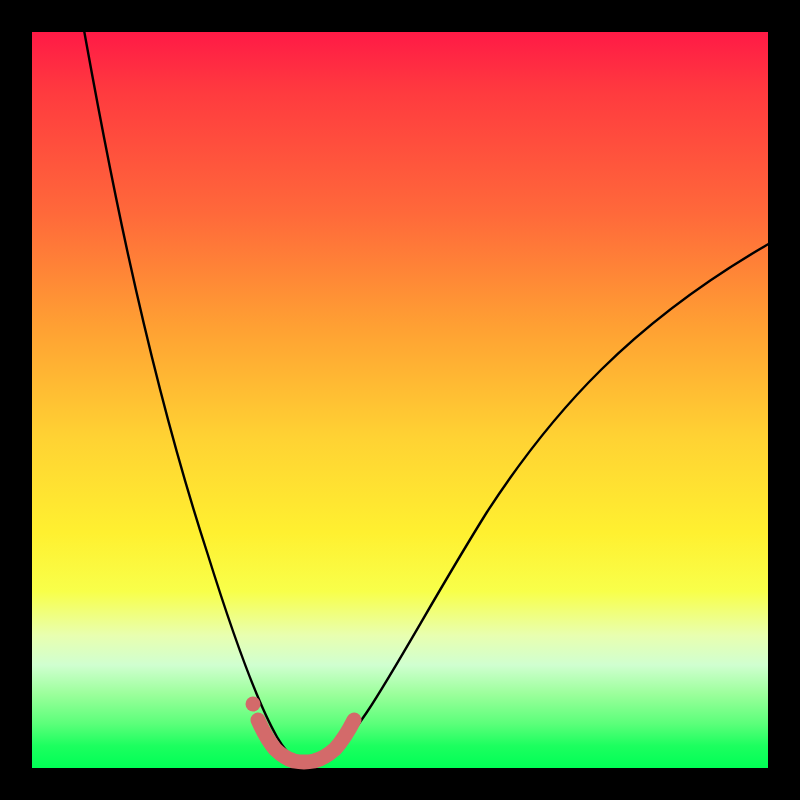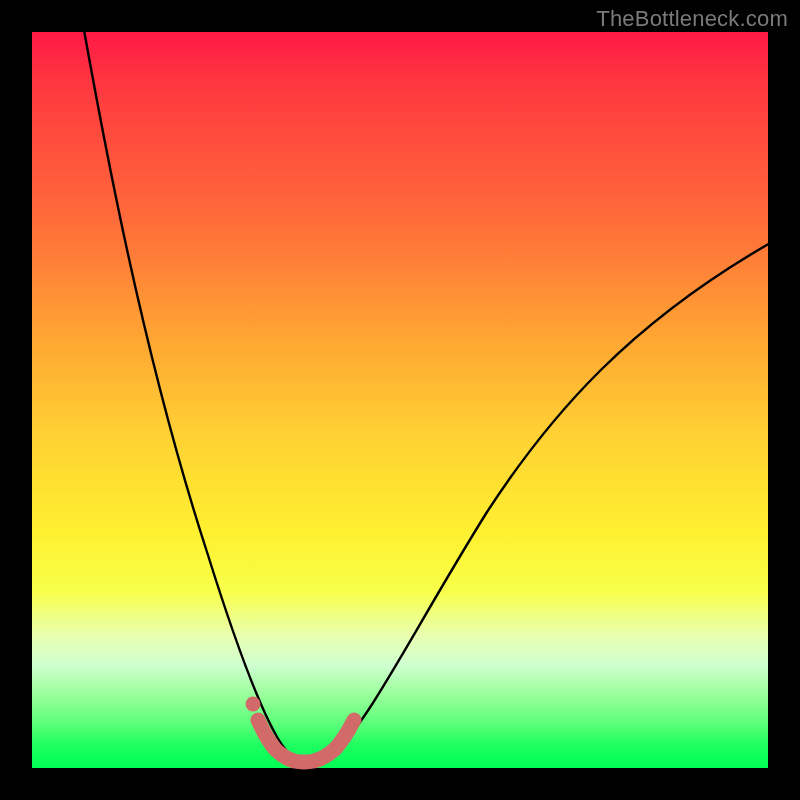--- a/index.html
+++ b/index.html
@@ -56,21 +56,20 @@
     font-size: 22px;
     font-weight: 500;
     letter-spacing: 0.2px;
     user-select: none;
   }
 </style>
 </head>
 <body>
 
 <div class="frame">
-  <div class="watermark">TheBottleneck.com</div>
   <div class="plot">
     <svg viewBox="0 0 736 736">
       <path d="M 47 -30
                C 70 100, 110 320, 175 520
                C 200 600, 225 670, 245 705
                C 252 717, 258 724, 265 728
                C 272 730, 280 730, 288 728
                C 300 724, 315 710, 335 680
                C 365 635, 405 560, 455 480
                C 520 380, 600 290, 740 210" fill="none" stroke="#000" stroke-width="2.4"></path>

